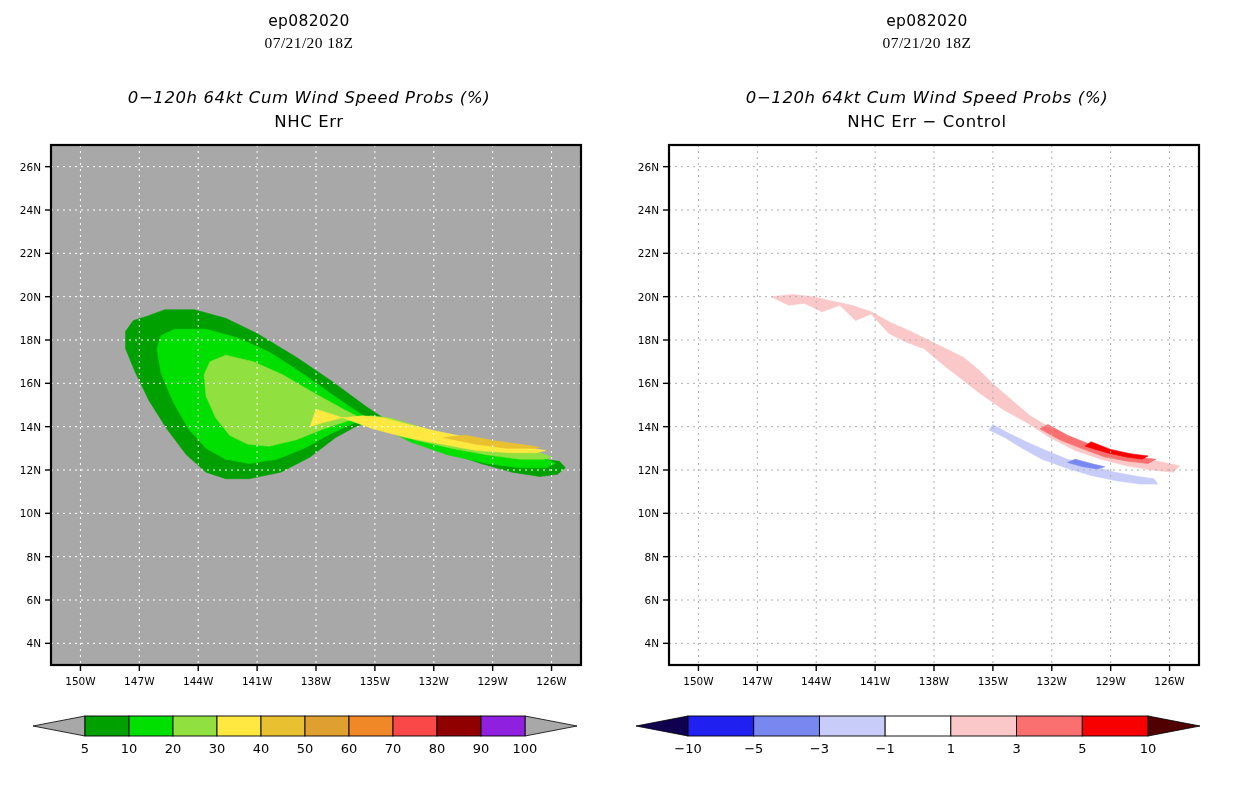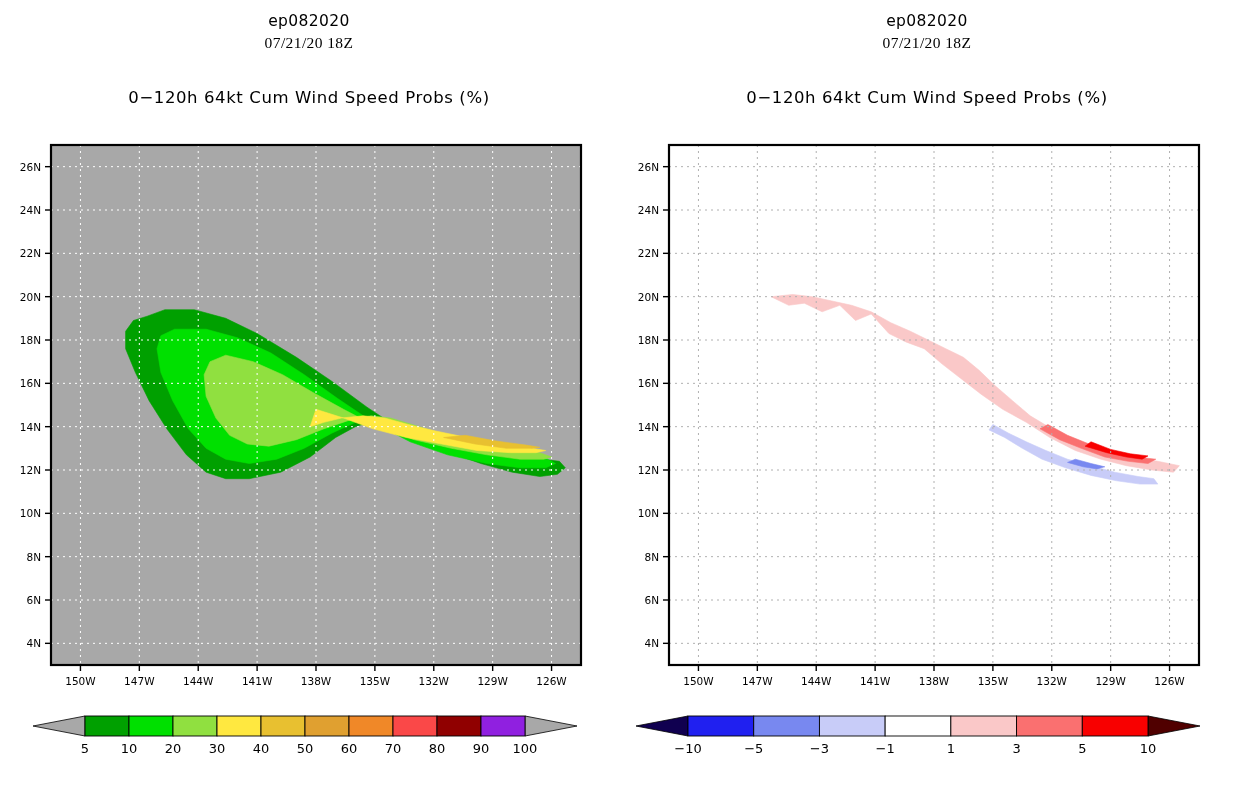--- a/index.html
+++ b/index.html
@@ -25,21 +25,21 @@
 
   .titleblock {
     position: absolute;
     left: 0;
     width: 618px;
     text-align: center;
     font-family: "DejaVu Sans", sans-serif;
   }
   .title-id    { top: 12px;  font-size: 15.5px; letter-spacing: 0.4px; }
   .title-date  { top: 34px;  font-size: 15.5px; letter-spacing: 0.4px; font-family: Liberation Serif, serif; }
-  .title-main  { top: 88px;  font-size: 16.5px; letter-spacing: 0.6px; }
+  .title-main  { top: 88px;  font-size: 16.5px; letter-spacing: 0.6px; font-style: italic; }
   .title-sub   { top: 112px; font-size: 16.5px; letter-spacing: 0.6px; }
 
   .plotsvg {
     position: absolute;
     left: 0;
     top: 0;
   }
   .cbarsvg {
     position: absolute;
     left: 0;
@@ -52,20 +52,21 @@
   .axlabel { font-size: 10.5px; }
   .cblabel { font-size: 13px; }
 </style>
 </head>
 <body>
 
 <div class="panel" id="panel-left">
   <div class="titleblock title-id">ep082020</div>
   <div class="titleblock title-date">07/21/20  18Z</div>
   <div class="titleblock title-main">0−120h 64kt Cum Wind Speed Probs (%)</div>
+  <div class="titleblock title-sub">NHC Err</div>
 
   <svg class="plotsvg" id="svg-left" width="618" height="700">
       <rect x="51" y="145" width="530" height="520" fill="#a8a8a8"></rect>
       <defs>
         <clipPath id="svg-left-clip">
           <rect x="51" y="145" width="530" height="520"></rect>
         </clipPath>
       </defs>
       <g clip-path="url(#svg-left-clip)">
         <polygon points="147.2,316.2 164.9,309.7 194.3,309.7 225.7,318.3 257.1,333.5 296.4,357.3 331.7,381.2 367.0,407.2 406.3,433.2 443.6,450.5 480.9,463.5 512.3,472.2 539.8,476.5 557.4,474.3 565.3,467.8 559.4,461.3 541.7,459.2 508.4,457.0 469.1,450.5 433.8,441.8 404.3,428.8 384.7,422.3 369.0,422.3 355.3,426.7 335.6,437.5 310.1,457.0 280.7,472.2 249.3,478.7 225.7,478.7 206.1,472.2 186.4,454.8 166.8,428.8 149.1,400.7 135.4,372.5 125.6,348.7 125.6,331.3 133.4,320.5 147.2,316.2" fill="#00a000" stroke="#00a000" stroke-width="0.6"></polygon>
@@ -165,20 +166,21 @@
       <text x="437" y="753" text-anchor="middle" class="cblabel">80</text>
       <text x="481" y="753" text-anchor="middle" class="cblabel">90</text>
       <text x="525" y="753" text-anchor="middle" class="cblabel">100</text>
     </svg>
 </div>
 
 <div class="panel" id="panel-right">
   <div class="titleblock title-id">ep082020</div>
   <div class="titleblock title-date">07/21/20  18Z</div>
   <div class="titleblock title-main">0−120h 64kt Cum Wind Speed Probs (%)</div>
+  <div class="titleblock title-sub">NHC Err − Control</div>
 
   <svg class="plotsvg" id="svg-right" width="618" height="700">
       <rect x="51" y="145" width="530" height="520" fill="#ffffff"></rect>
       <defs>
         <clipPath id="svg-right-clip">
           <rect x="51" y="145" width="530" height="520"></rect>
         </clipPath>
       </defs>
       <g clip-path="url(#svg-right-clip)">
         <polygon points="153.1,296.7 170.7,305.3 186.4,303.2 204.1,311.8 221.8,305.3 237.5,320.5 253.2,314.0 270.9,333.5 288.5,342.2 306.2,348.7 323.9,363.8 343.5,379.0 363.1,394.2 384.7,409.3 408.3,422.3 431.8,437.5 457.3,450.5 482.9,459.2 508.4,465.7 533.9,470.0 555.5,472.2 561.4,465.7 539.8,461.3 512.3,457.0 484.8,450.5 457.3,441.8 433.8,428.8 412.2,415.8 394.5,400.7 376.9,385.5 361.1,370.3 345.4,357.3 327.8,348.7 310.1,340.0 292.4,331.3 272.8,322.7 253.2,311.8 233.6,305.3 213.9,301.0 194.3,296.7 174.7,294.5 153.1,296.7" fill="#fac8c8" stroke="#fac8c8" stroke-width="0.6"></polygon>

